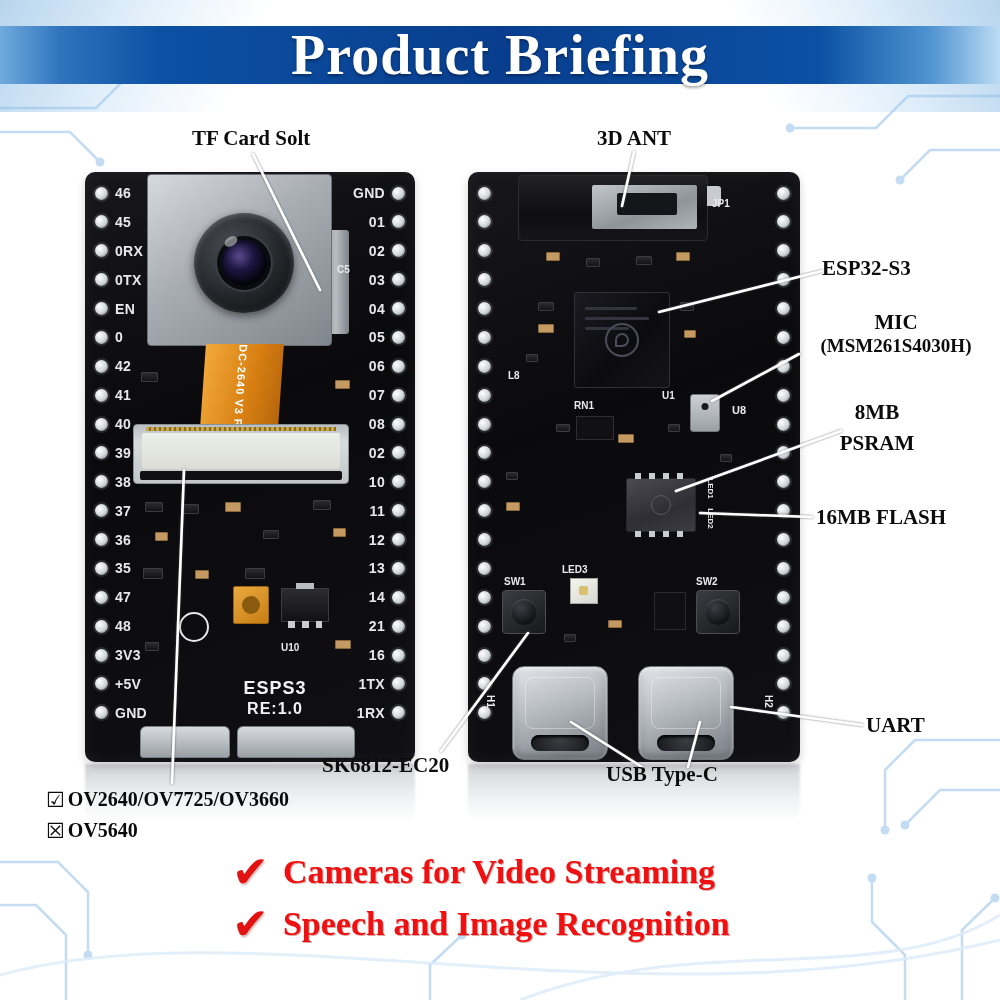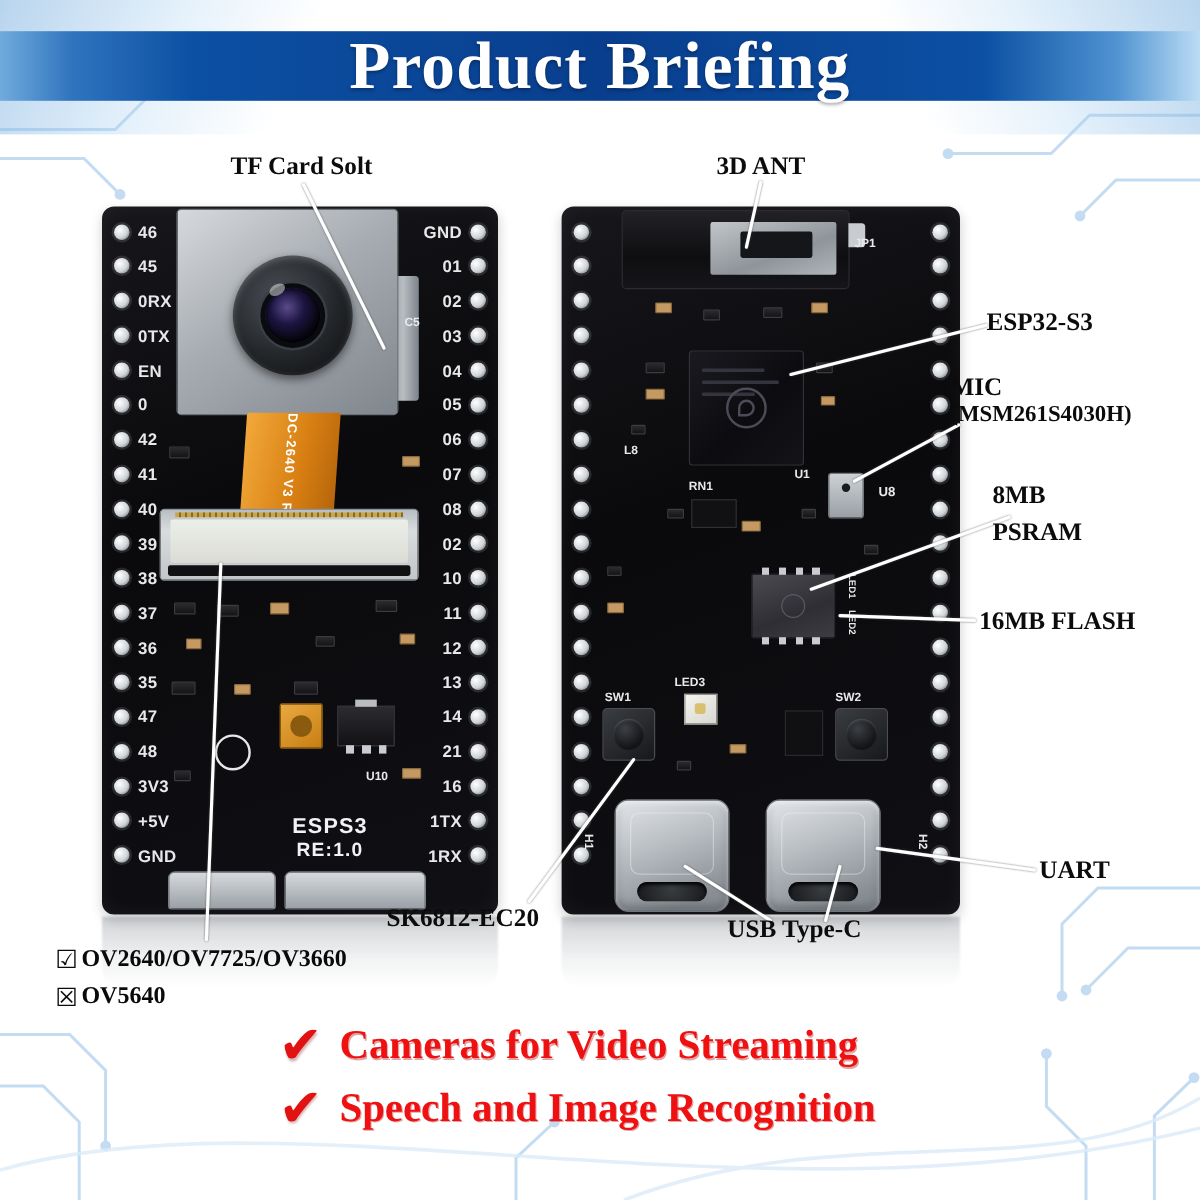--- a/index.html
+++ b/index.html
@@ -104,21 +104,21 @@
   .usbc::before{content:"";position:absolute;left:12px;right:12px;top:10px;bottom:30px;border:1px solid rgba(255,255,255,.35);border-radius:8px;}
   .usbc-slot{position:absolute;left:50%;bottom:8px;transform:translateX(-50%);width:58px;height:16px;border-radius:8px;
     background:radial-gradient(circle at 50% 30%,#3a3d41,#17181b);box-shadow:inset 0 2px 3px #000;}
 
   .reflection{position:absolute;top:764px;height:58px;z-index:2;border-radius:0 0 14px 14px;filter:blur(1px);
     background:linear-gradient(180deg,rgba(90,100,110,.28),rgba(120,130,140,.10) 60%,rgba(255,255,255,0));}
 
   
   .leads{position:absolute;left:0;top:0;z-index:8;pointer-events:none;}
   .callout{position:absolute;color:#0c0c0c;font-weight:700;font-size:21px;z-index:9;white-space:nowrap;}
-  .callout.center{text-align:left;}
+  .callout.center{text-align:center;}
 
   .cam-support{position:absolute;left:46px;top:784px;z-index:9;}
   .cam-row{display:flex;align-items:center;height:31px;color:#0a0a0a;font-weight:700;font-size:20px;}
   .cam-mark{font-family:"DejaVu Sans",sans-serif;font-size:21px;margin-right:3px;}
 
   .features{position:absolute;left:232px;top:850px;z-index:9;}
   .feature-row{display:flex;align-items:center;gap:14px;margin-bottom:8px;}
   .feature-mark{color:#e31212;font:700 44px "DejaVu Sans",sans-serif;line-height:1;text-shadow:1px 2px 2px rgba(120,0,0,.3);}
   .feature-label{color:#ef1111;font-weight:700;font-size:34px;text-shadow:1px 1px 0 rgba(160,0,0,.35);}
 </style>
@@ -352,21 +352,21 @@
     <div class="cmp tan" style="left:110px;top:398px;width:12px;height:7px"></div>
     <div class="cmp res" style="left:160px;top:396px;width:18px;height:9px"></div>
     <div class="cmp res" style="left:60px;top:470px;width:12px;height:7px"></div>
     <div class="cmp tan" style="left:250px;top:468px;width:14px;height:7px"></div>
 
     <div class="ams"></div>
     <div class="inductor"></div>
     <div class="ring-silk"></div>
 
     <span class="silk" style="left:252px;top:92px">C5</span>
-    <span class="silk" style="left:220px;top:470px">U10</span>
+    <span class="silk" style="left:196px;top:470px">U10</span>
     <div class="model">ESPS3</div>
     <div class="rev">RE:1.0</div>
 
     <div class="usb-front" style="left:55px;width:88px"></div>
     <div class="usb-front" style="left:152px;width:116px"></div>
   </div>
 
   <div class="board back">
     <div class="pin-col left">
         <div class="pin-row">
@@ -540,21 +540,21 @@
     <div class="cmp tan" style="left:150px;top:262px;width:14px;height:7px"></div>
     <div class="cmp res" style="left:200px;top:252px;width:10px;height:6px"></div>
     <div class="cmp res" style="left:38px;top:300px;width:10px;height:6px"></div>
     <div class="cmp tan" style="left:38px;top:330px;width:12px;height:7px"></div>
     <div class="cmp res" style="left:252px;top:282px;width:10px;height:6px"></div>
     <div class="cmp res" style="left:58px;top:422px;width:12px;height:7px"></div>
     <div class="cmp tan" style="left:140px;top:448px;width:12px;height:6px"></div>
     <div class="cmp res" style="left:96px;top:462px;width:10px;height:6px"></div>
 
     <span class="silk" style="left:244px;top:26px">JP1</span>
-    <span class="silk" style="left:52px;top:198px">L8</span>
+    <span class="silk" style="left:40px;top:198px">L8</span>
     <span class="silk" style="left:194px;top:218px">U1</span>
     <span class="silk" style="left:106px;top:228px">RN1</span>
     <span class="silk" style="left:264px;top:232px;font-size:11px">U8</span>
     <span class="silk" style="left:36px;top:404px">SW1</span>
     <span class="silk" style="left:94px;top:392px">LED3</span>
     <span class="silk" style="left:228px;top:404px">SW2</span>
     <span class="silk" style="left:232px;top:312px;transform:rotate(90deg);font-size:8px">LED1</span>
     <span class="silk" style="left:232px;top:342px;transform:rotate(90deg);font-size:8px">LED2</span>
     <span class="silk" style="left:16px;top:524px;transform:rotate(90deg)">H1</span>
     <span class="silk" style="left:294px;top:524px;transform:rotate(90deg)">H2</span>

